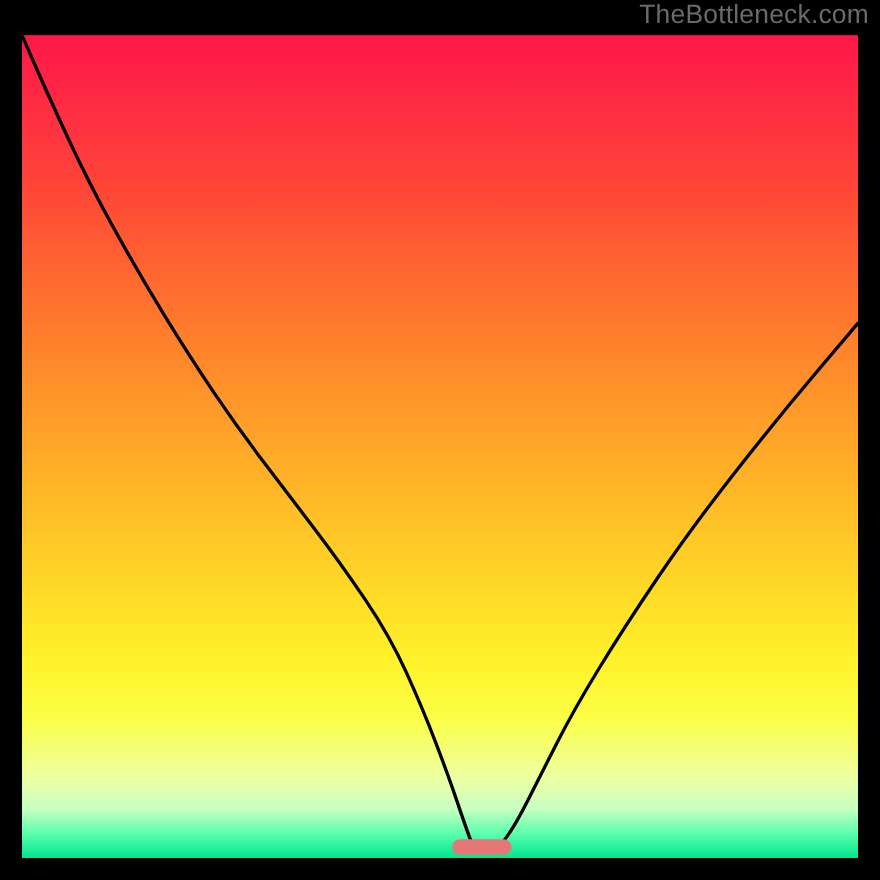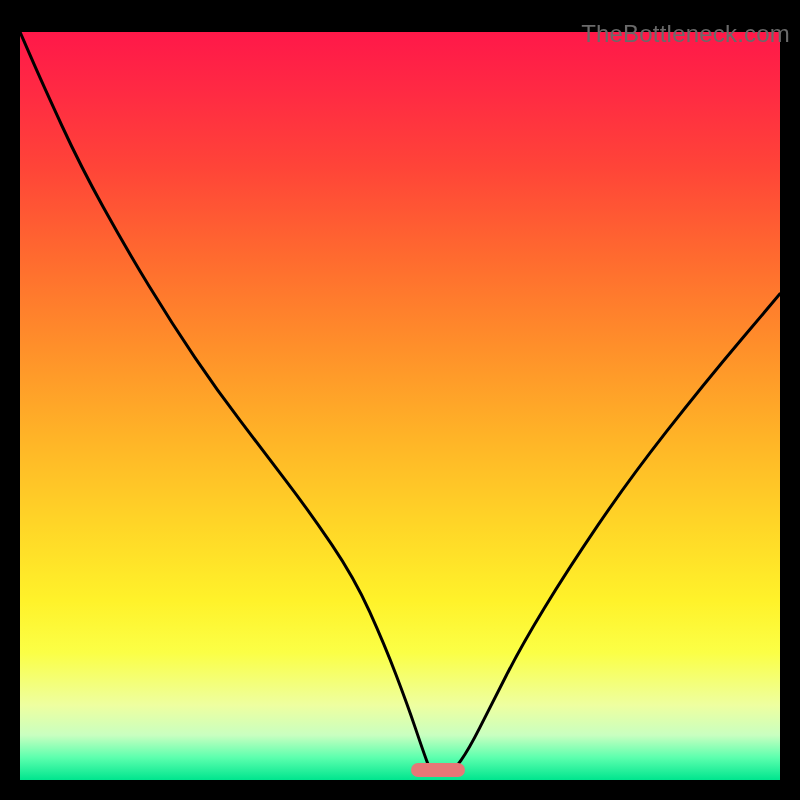--- a/index.html
+++ b/index.html
@@ -12,21 +12,21 @@
     font-family: Arial, Helvetica, sans-serif;
   }
   .frame {
     position: relative;
     width: 800px;
     height: 800px;
     background: #000;
   }
   .watermark {
     position: absolute;
-    top: 20px;
+    top: 0;
     right: 10px;
     color: #6a6a6a;
     font-size: 24px;
     font-weight: 500;
     letter-spacing: 0.2px;
     z-index: 5;
   }
   .plot {
     position: absolute;
     left: 20px;

